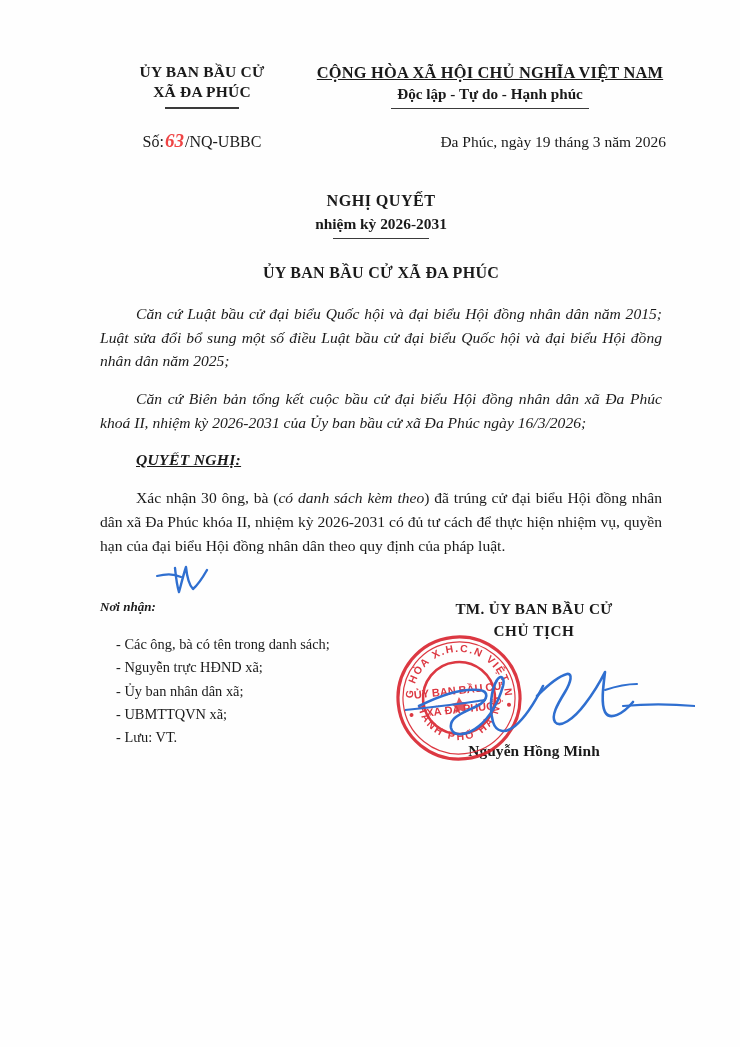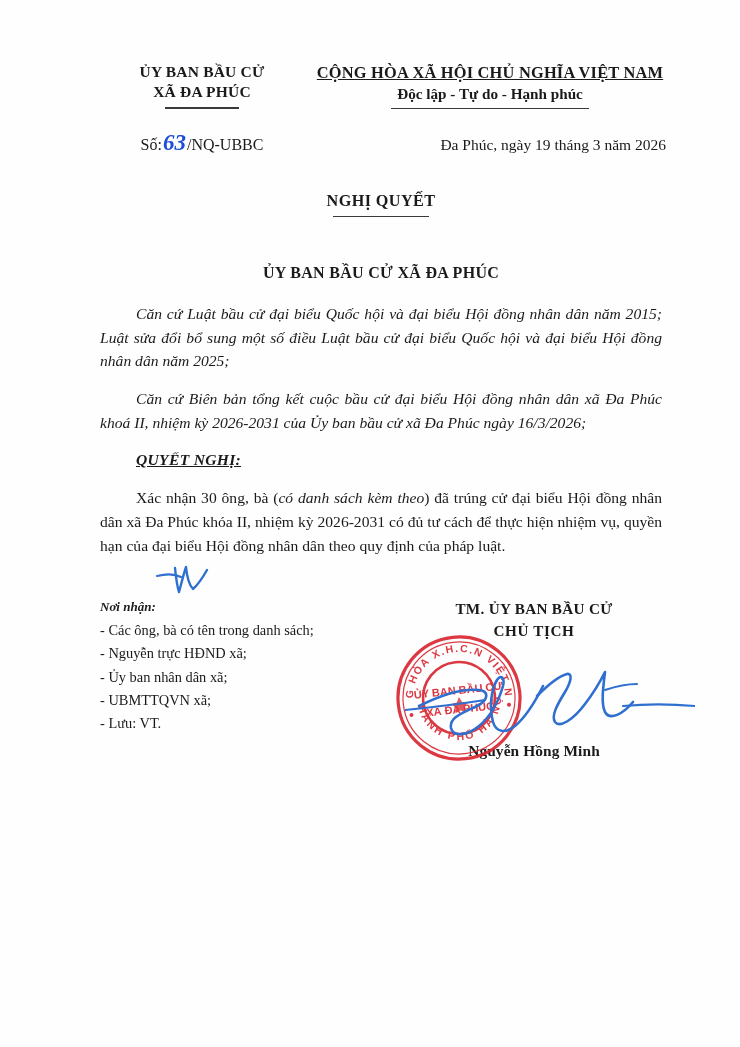--- a/index.html
+++ b/index.html
@@ -63,24 +63,24 @@
     align-items: baseline;
   }
   .docnum {
     width: 212px;
     flex: 0 0 212px;
     text-align: center;
     font-size: 16px;
     white-space: nowrap;
   }
   .docnum .num {
-    color: #1d4ed8;
+    color: #ef4444;
     font-weight: bold;
     font-style: italic;
-    font-size: 23px;
+    font-size: 19px;
     padding: 0 1px;
   }
   .dateline {
     flex: 1;
     text-align: right;
     font-size: 15.5px;
     white-space: nowrap;
     padding-left: 8px;
   }
 
@@ -170,21 +170,21 @@
     font-size: 14.4px;
     line-height: 1.62;
   }
   .recipients .rlabel {
     font-style: italic;
     font-weight: bold;
     font-size: 13px;
     margin-bottom: 2px;
   }
   .recipients ul {
-    margin: 0;
+    margin: 16px;
     padding: 0;
     list-style: none;
   }
   .recipients li { white-space: nowrap; }
 
   .signature {
     flex: 1;
     text-align: center;
     position: relative;
     padding-top: 2px;
@@ -255,20 +255,21 @@
     </div>
   </div>
 
   <div class="numrow">
     <div class="docnum"><span>Số:</span><span class="num">63</span><span>/NQ-UBBC</span></div>
     <div class="dateline">Đa Phúc,  ngày 19 tháng 3 năm 2026</div>
   </div>
 
   <div class="title-block">
     <div class="title-main">NGHỊ QUYẾT</div>
+    <div class="title-term">nhiệm kỳ 2026-2031</div>
     <div class="rule title"></div>
   </div>
 
   <div class="authority">ỦY BAN BẦU CỬ XÃ ĐA PHÚC</div>
 
   <div class="body">
     <p class="para">Căn cứ Luật bầu cử đại biểu Quốc hội và đại biểu Hội đồng nhân dân năm 2015; Luật sửa đổi bổ sung một số điều Luật bầu cử đại biểu Quốc hội và đại biểu Hội đồng nhân dân năm 2025;</p>
     <p class="para">Căn cứ Biên bản tổng kết cuộc bầu cử đại biểu Hội đồng nhân dân xã Đa Phúc khoá II, nhiệm kỳ 2026-2031 của Ủy ban bầu cử xã Đa Phúc ngày 16/3/2026;</p>
     <p class="para decide">QUYẾT NGHỊ:</p>
     <p class="para roman"><span>Xác nhận 30 ông, bà (</span><i>có danh sách kèm theo</i><span>) đã trúng cử đại biểu Hội đồng nhân dân xã Đa Phúc khóa II, nhiệm kỳ 2026-2031 có đủ tư cách để thực hiện nhiệm vụ, quyền hạn của đại biểu Hội đồng nhân dân theo quy định của pháp luật.</span></p>

